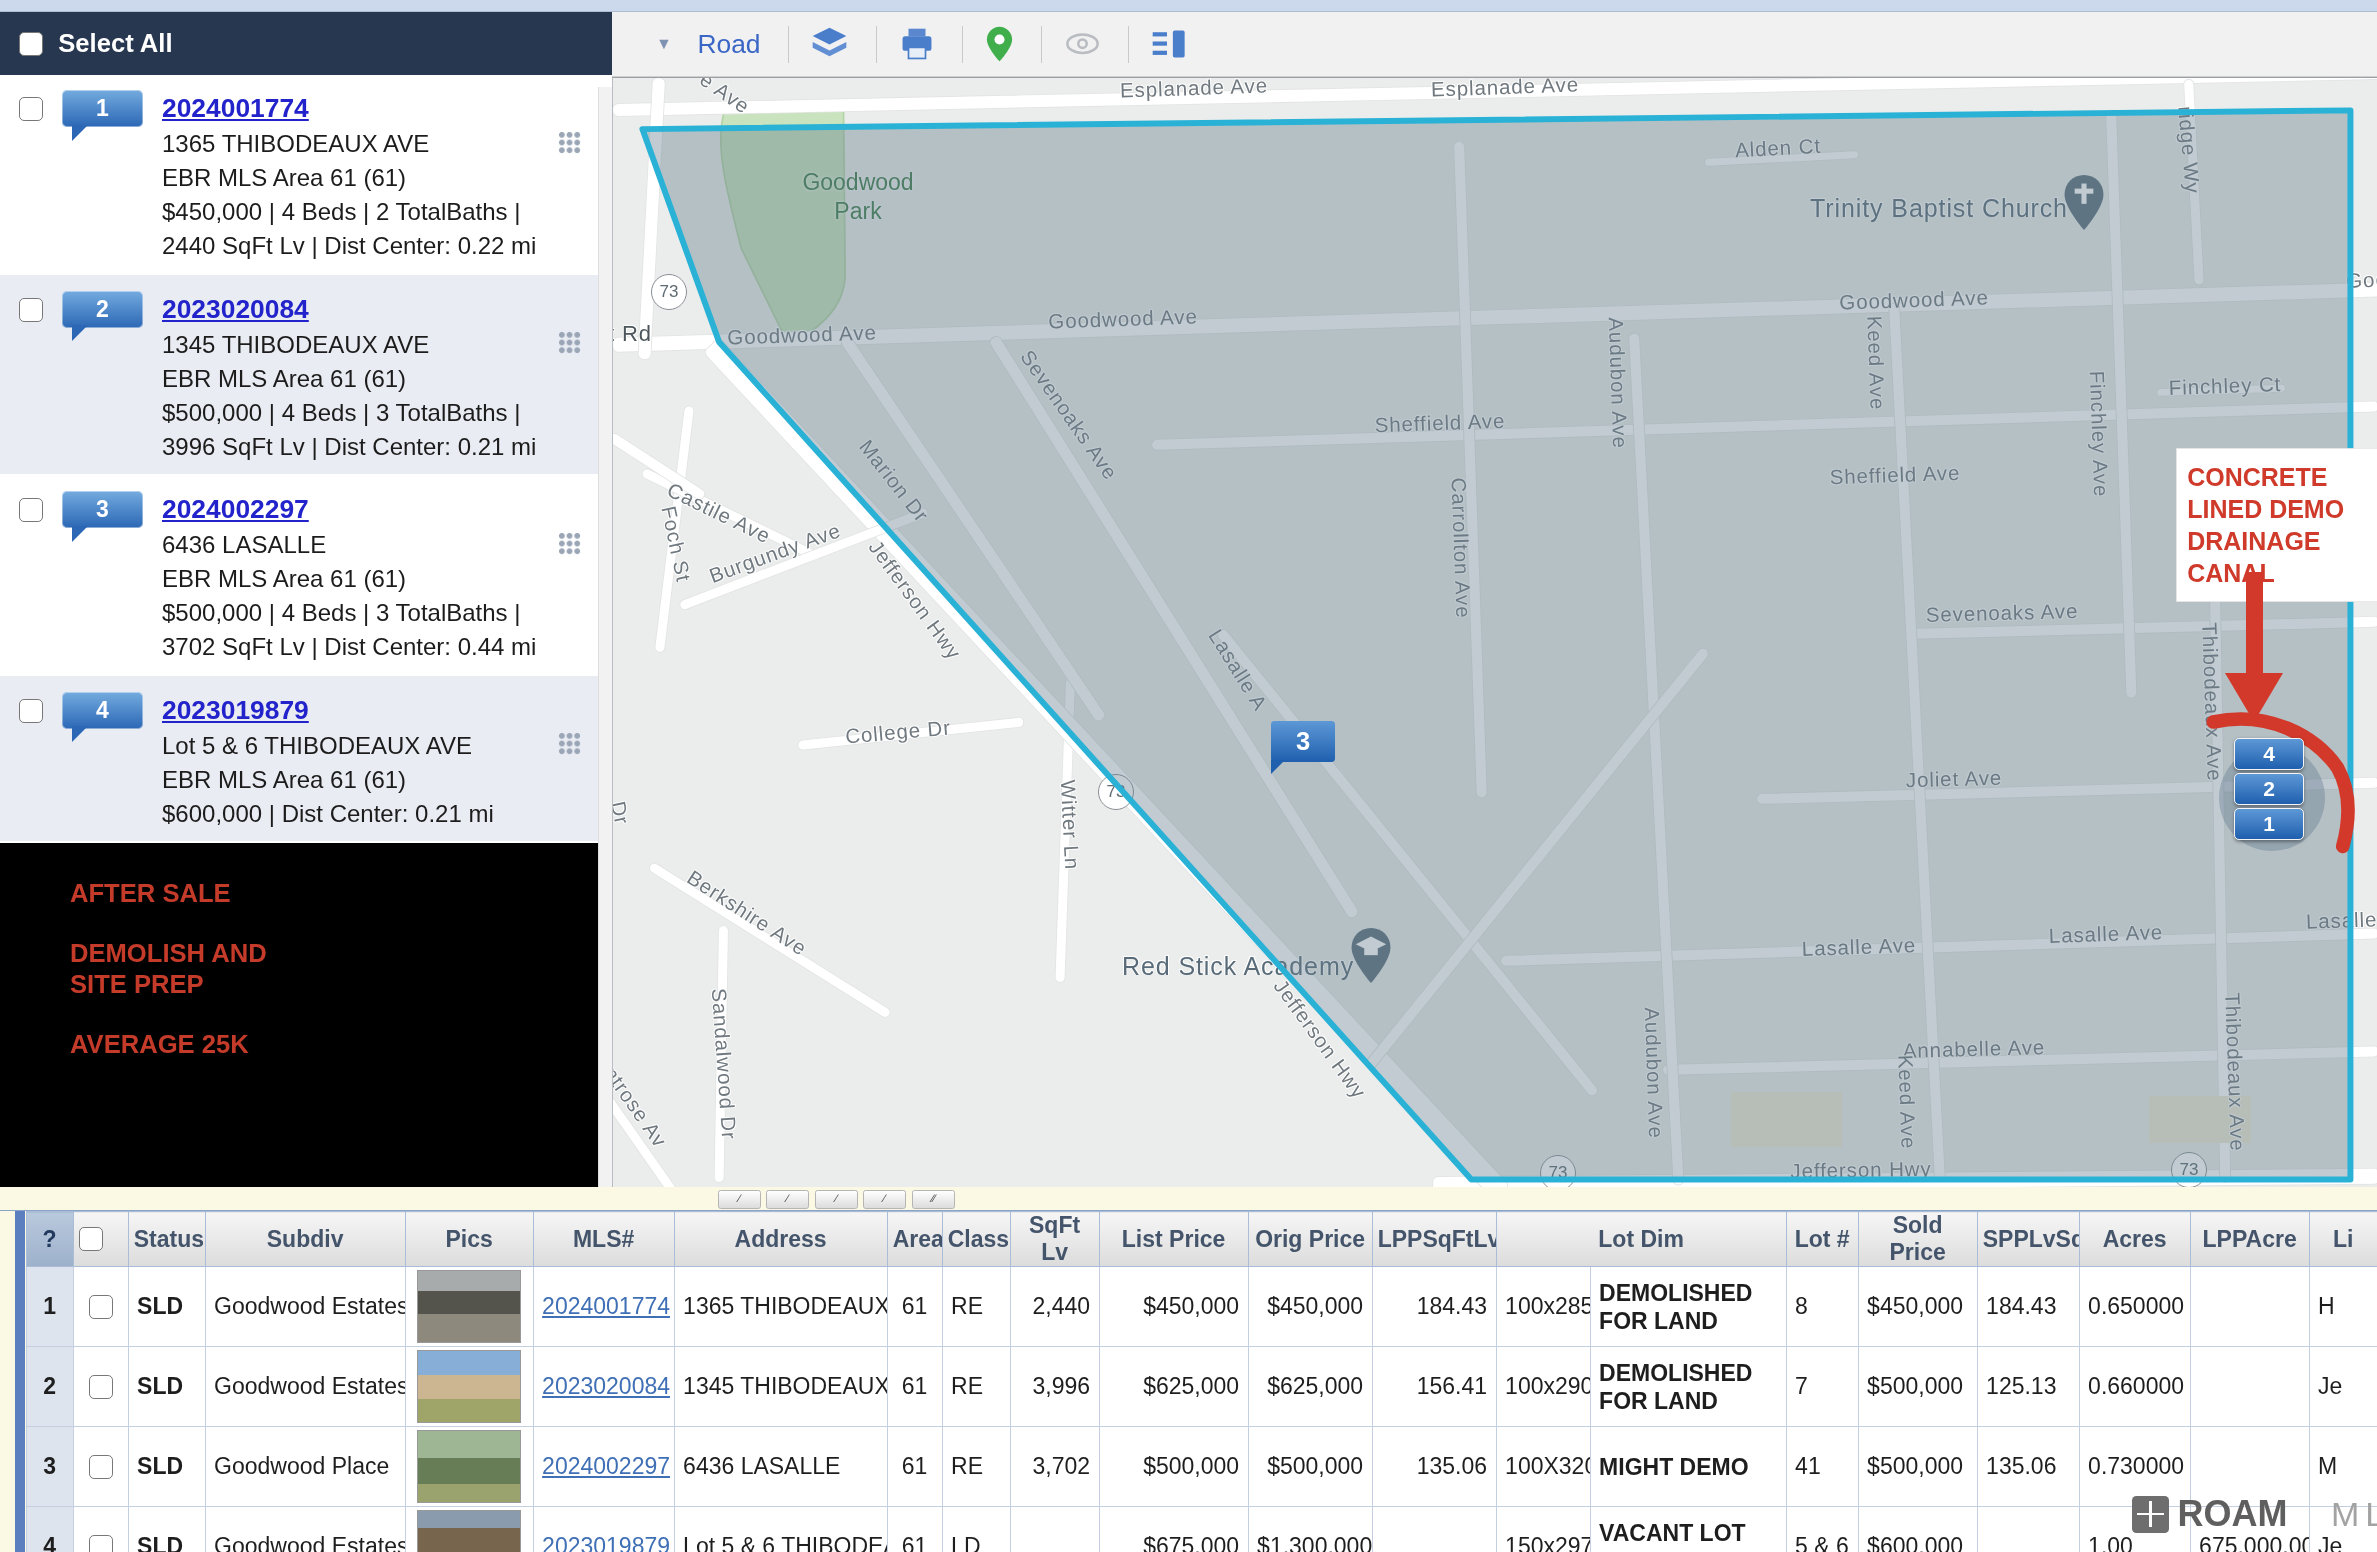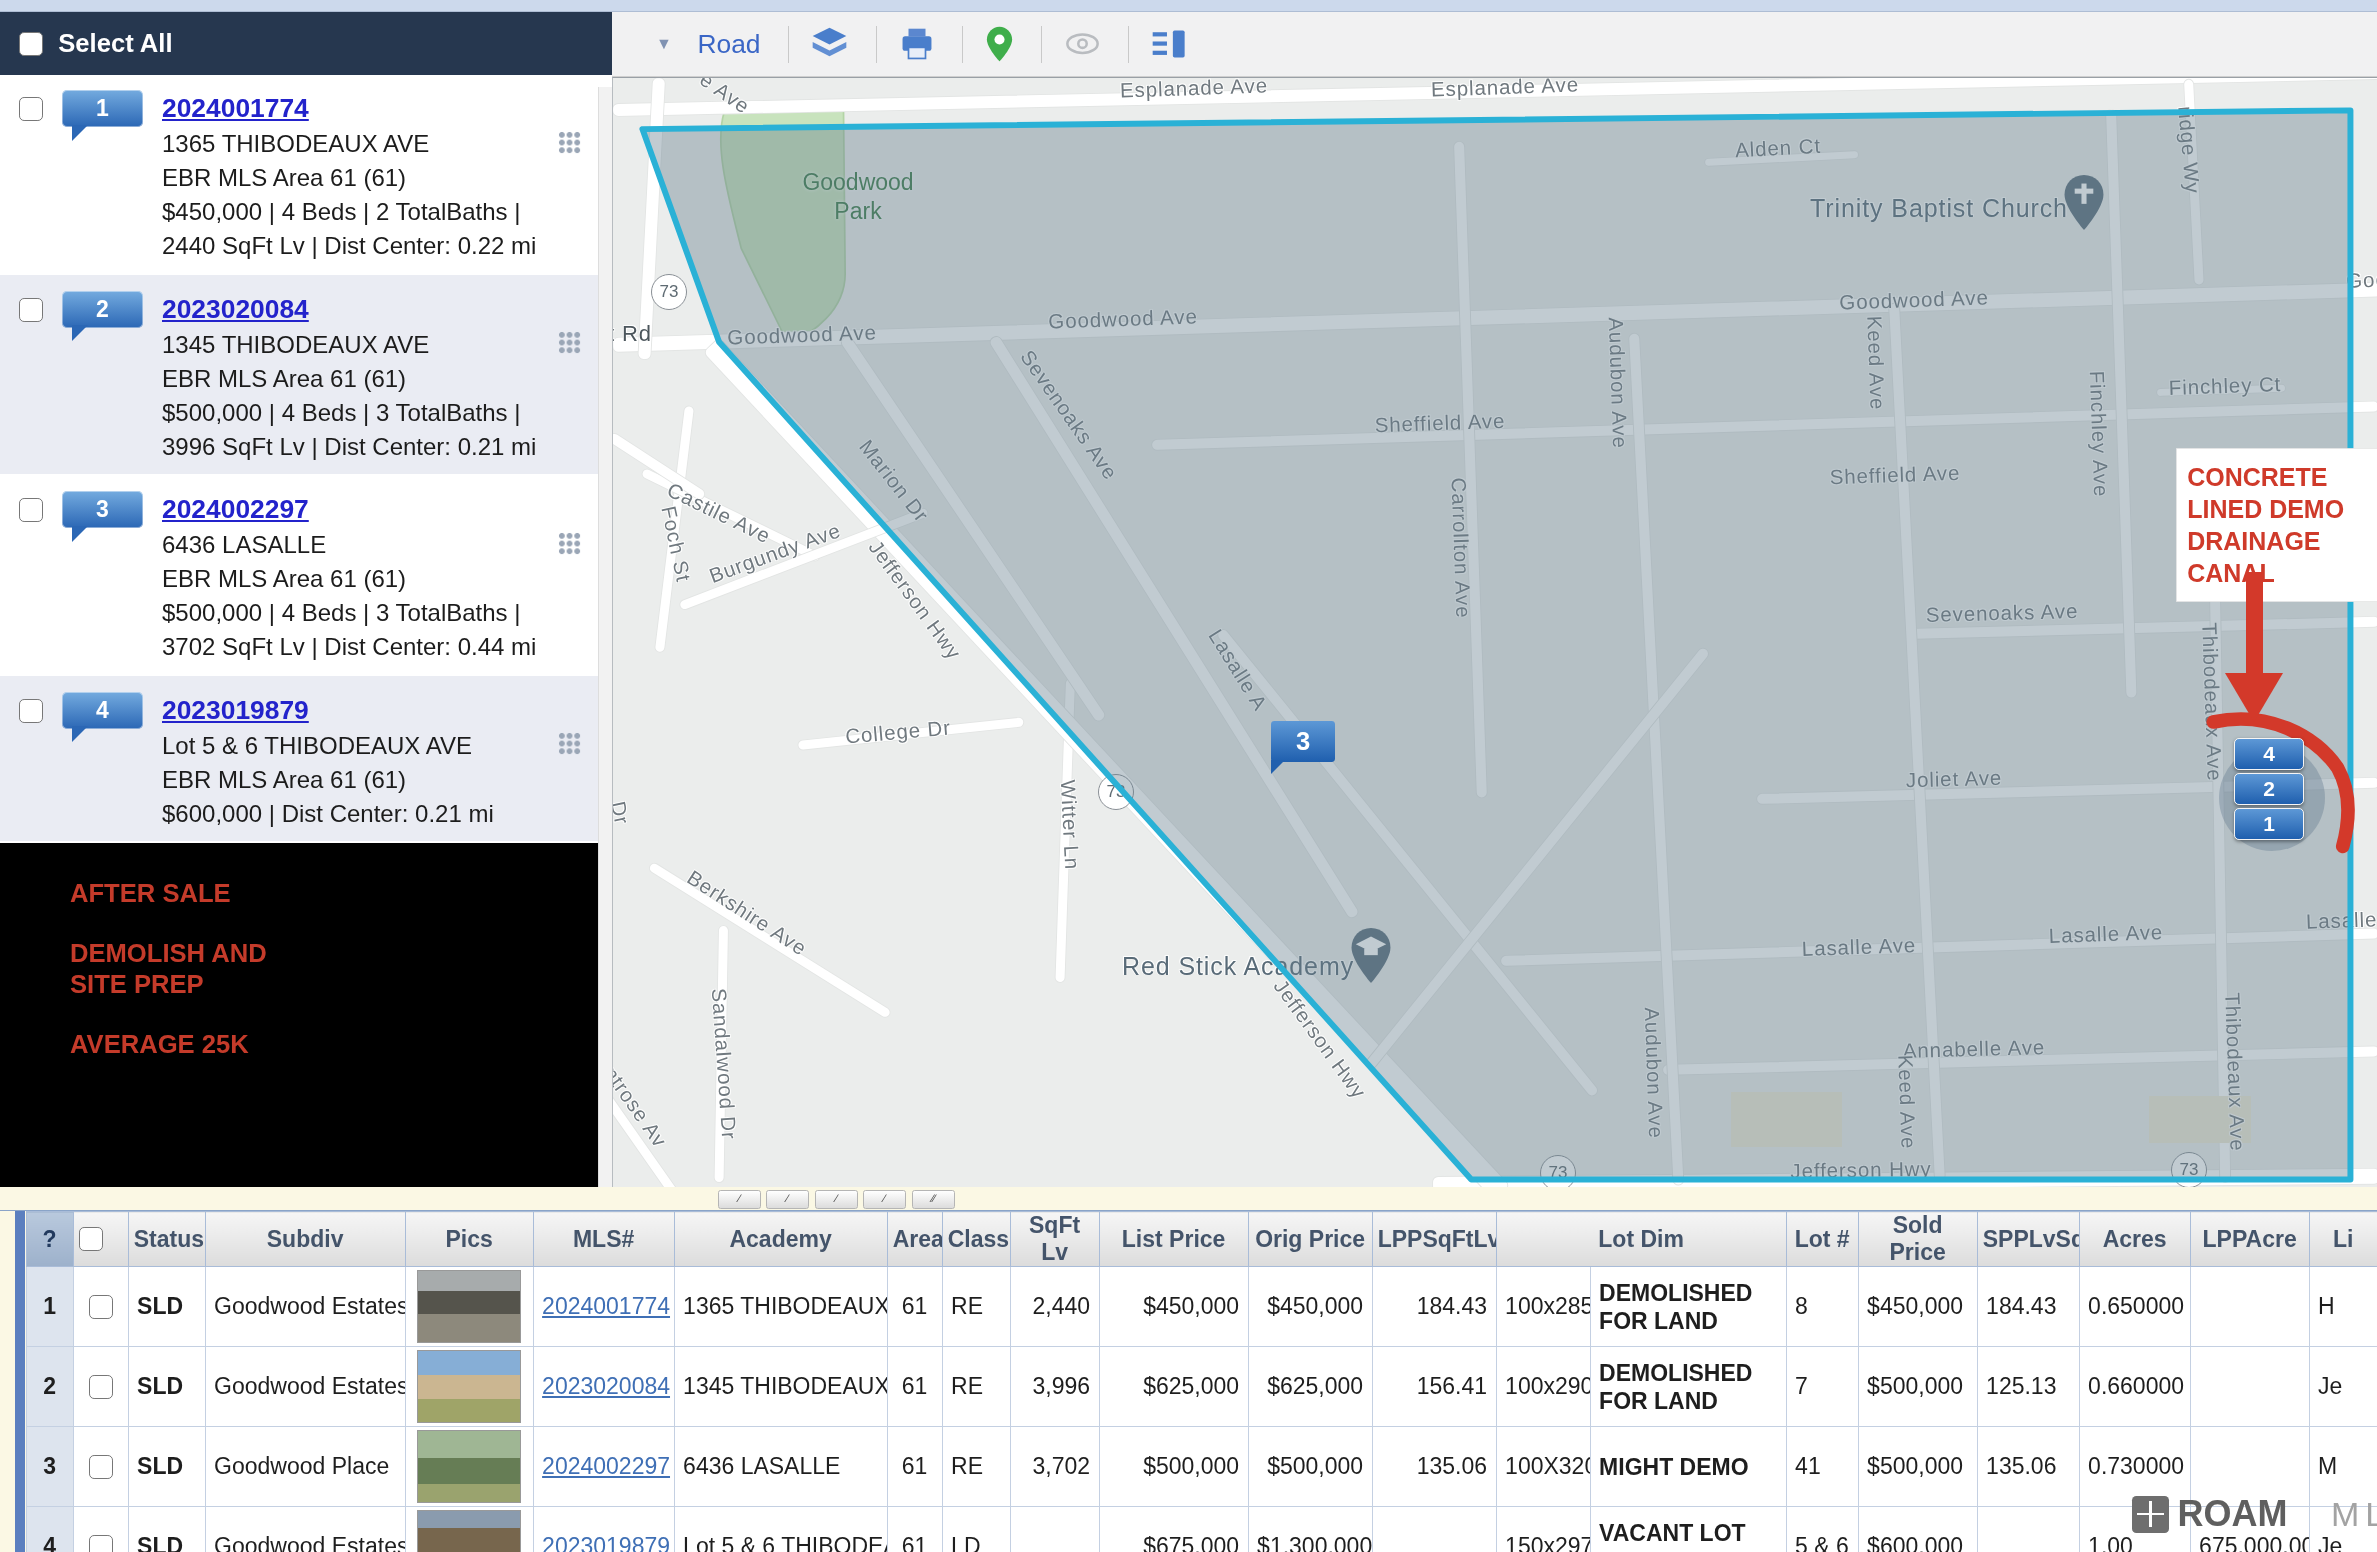--- a/index.html
+++ b/index.html
@@ -406,21 +406,21 @@
       <thead>
         <tr>
           <th class="qcol">?</th>
           <th>
             <div class="checkbox"></div>
           </th>
           <th>Status</th>
           <th>Subdiv</th>
           <th>Pics</th>
           <th>MLS#</th>
-          <th>Academy</th>
+          <th>Address</th>
           <th>Area</th>
           <th>Class</th>
           <th>SqFt Lv</th>
           <th>List Price</th>
           <th>Orig Price</th>
           <th>LPPSqFtLv</th>
           <th colspan="2">Lot Dim</th>
           <th>Lot #</th>
           <th>Sold Price</th>
           <th>SPPLvSqFt</th>

